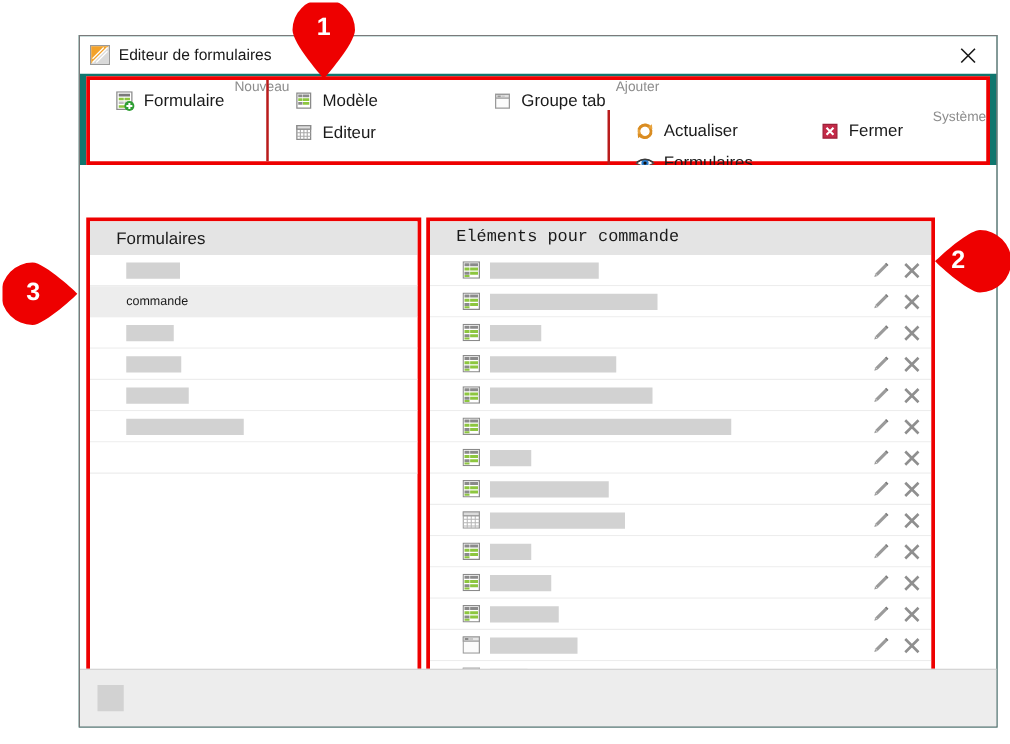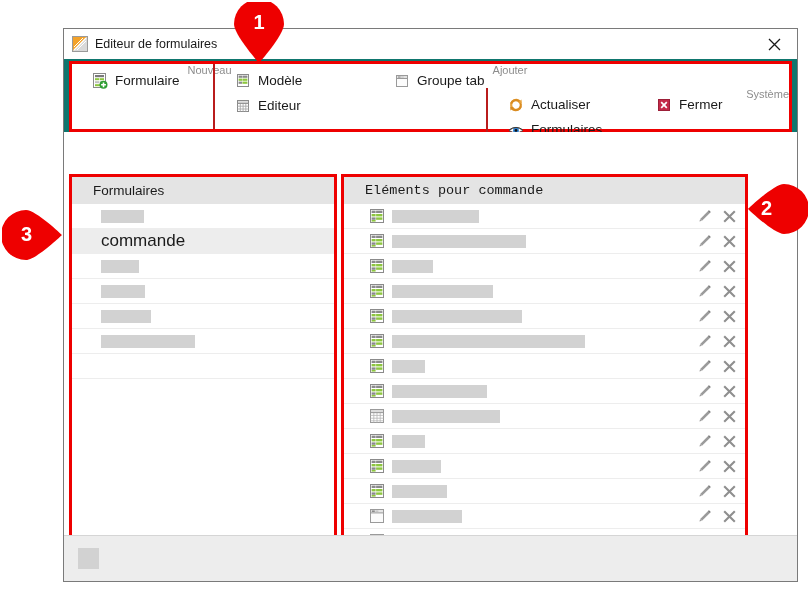--- a/index.html
+++ b/index.html
@@ -124,21 +124,21 @@
     box-sizing:border-box;
     background:#ffffff;
   }
   .row.alt{background:#ededed;}
   .bar{
     height:13px;
     background:#d2d2d2;
     border-radius:0;
   }
   .row .label{
-    font-size:17px;color:#1a1a1a;
+    font-size:10px;color:#1a1a1a;
   }
   .left-indent{margin-left:29px;}
 
   
   .rrow{
     position:relative;
     height:25px;
     border-bottom:1px solid #ededed;
     display:flex;align-items:center;
     box-sizing:border-box;

